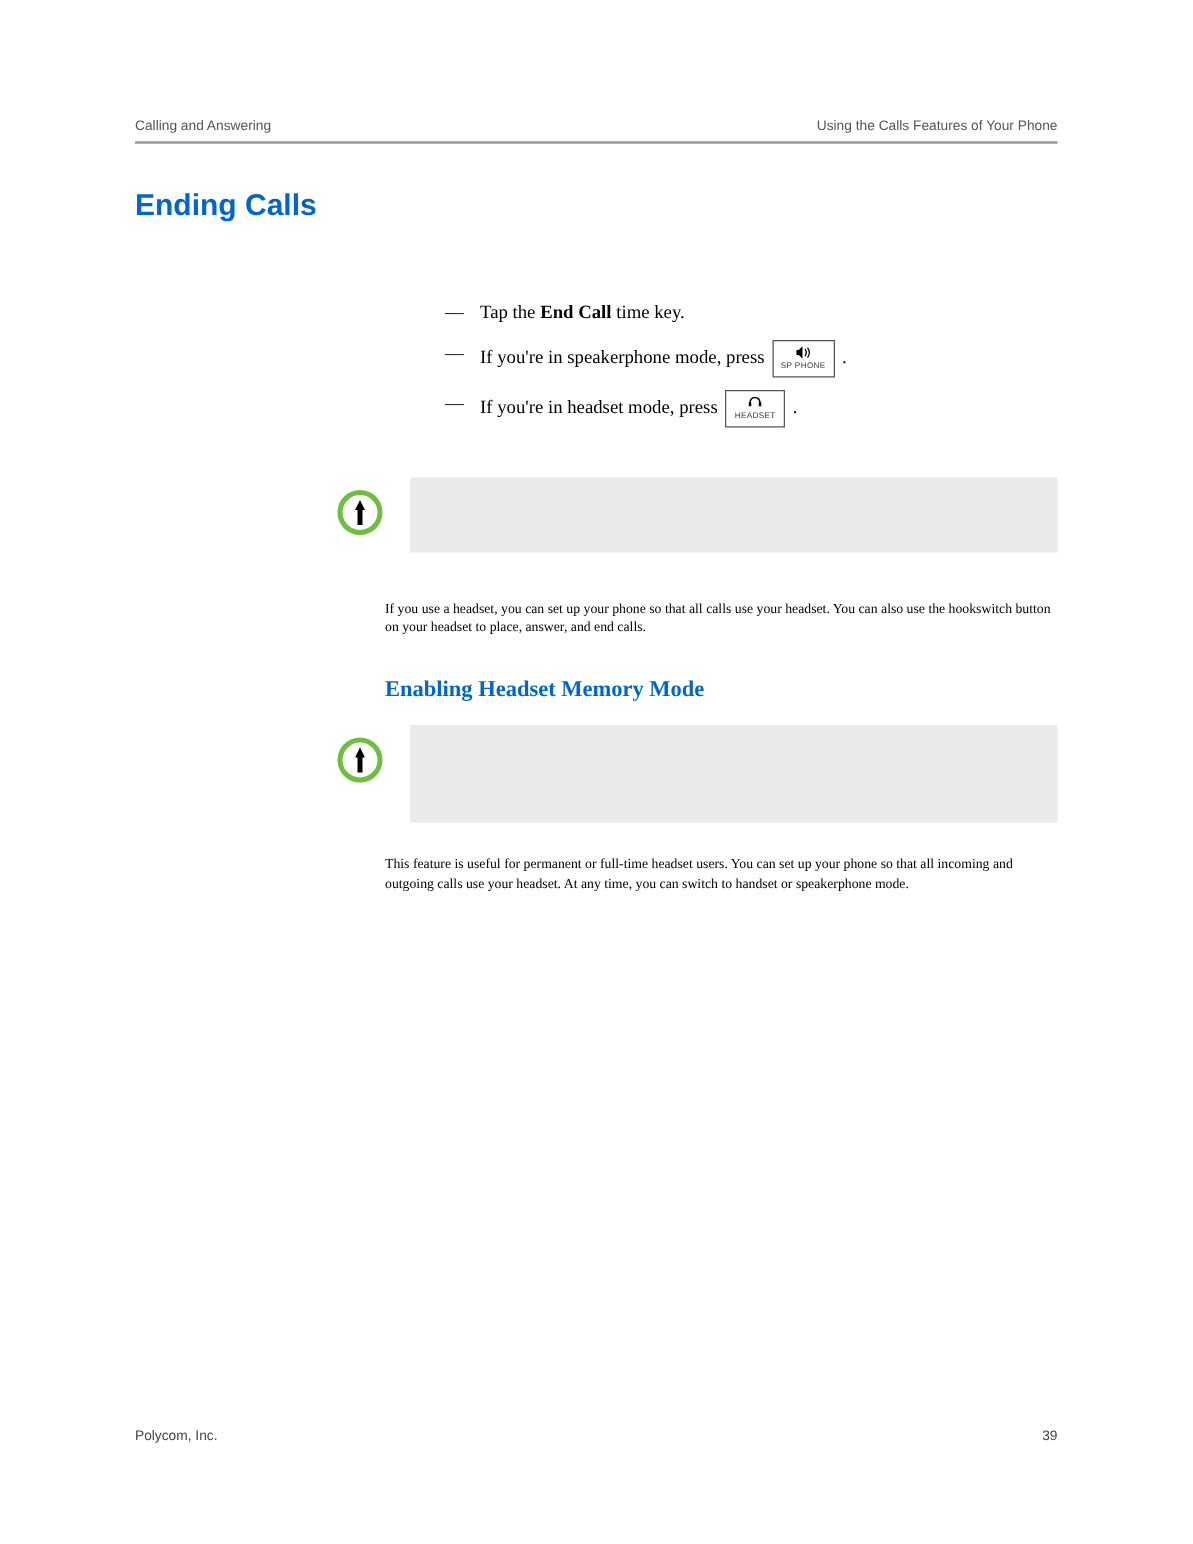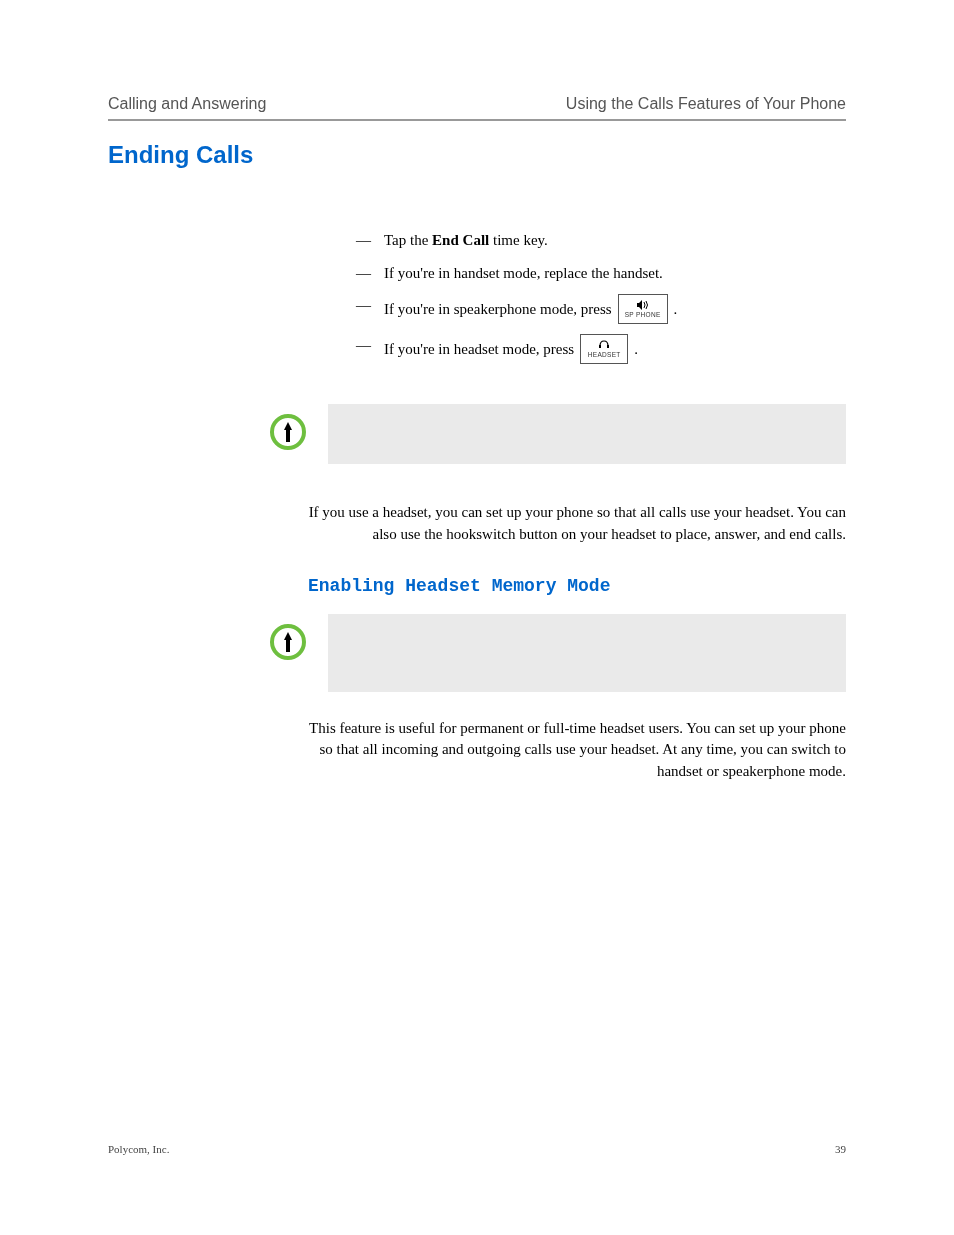--- a/index.html
+++ b/index.html
@@ -13,36 +13,36 @@
     }
     .page {
       padding: 95px 108px 0 108px;
       position: relative;
       height: 100%;
     }
     .header-row {
       display: flex;
       justify-content: space-between;
       font-family: Arial, Helvetica, sans-serif;
-      font-size: 16px;
+      font-size: 11px;
       color: #555;
       padding-bottom: 6px;
       border-bottom: 2px solid #999;
-      margin-bottom: 20px;
+      margin-bottom: 36px;
       align-items: center;
     }
     .h2 {
       font-family: Arial, Helvetica, sans-serif;
       font-weight: bold;
       color: #0066cc;
       font-size: 24px;
       margin-bottom: 60px;
     }
     .h3 {
-      font-family: Liberation Mono, monospace;
+      font-family: Liberation Serif, serif;
       font-weight: bold;
       color: #0066cc;
       font-size: 18px;
       margin-top: 0px;
       margin-bottom: 12px;
     }
     .content-block {
       margin-left: 200px;
       margin-right: 0px;
     }
@@ -51,24 +51,23 @@
       font-weight: bold;
       font-size: 15px;
       margin-bottom: 12px;
     }
     .bodytext {
       font-size: 15px;
       line-height: 1.4;
       margin-bottom: 12px;
     }
     .body-para {
-      font-size: 15px;
+      font-size: 11px;
       line-height: 1.45;
       margin-bottom: 14px;
-      text-align: right;
     }
     ul.dashlist {
       list-style: none;
       margin-left: 24px;
       margin-bottom: 0;
     }
     ul.dashlist > li {
       position: relative;
       padding-left: 28px;
       font-size: 15px;
@@ -130,21 +129,21 @@
       min-height: 60px;
     }
     .tip-svg { display: block; }
     .footer-row {
       position: absolute;
       bottom: 80px;
       left: 108px;
       right: 108px;
       display: flex;
       justify-content: space-between;
-      font-family: Liberation Serif, serif;
+      font-family: Liberation Sans, sans-serif;
       font-size: 11px;
       color: #444;
     }
     .note-stack { margin-top: 40px; }
     .section-gap { margin-top: 0px; }
     .headset-section { margin-bottom: 28px; }
   </style>
 </head>
 <body>
 
@@ -155,23 +154,20 @@
     <span>Using the Calls Features of Your Phone</span>
   </div>
 
   <div class="h2">Ending Calls</div>
 
   <div class="content-block">
 
     <ul class="dashlist" style="margin-left:48px;">
       <li>
         <span>Tap the </span><b>End Call</b><span> time key.</span>
-      </li>
-      <li>
-        <span>If you're in handset mode, replace the handset.</span>
       </li>
       <li style="">
         <span class="inline-item">
           <span>If you're in speakerphone mode, press </span>
           <span class="keybox">
             <span class="key-icon">
               <svg width="12" height="10" viewBox="0 0 12 10">
                   <path d="M0 3 L2 3 L5 0 L5 10 L2 7 L0 7 Z" fill="#000"></path>
                   <path d="M7 2 Q9 5 7 8" stroke="#000" stroke-width="1" fill="none"></path>
                   <path d="M9 1 Q12 5 9 9" stroke="#000" stroke-width="1" fill="none"></path>

